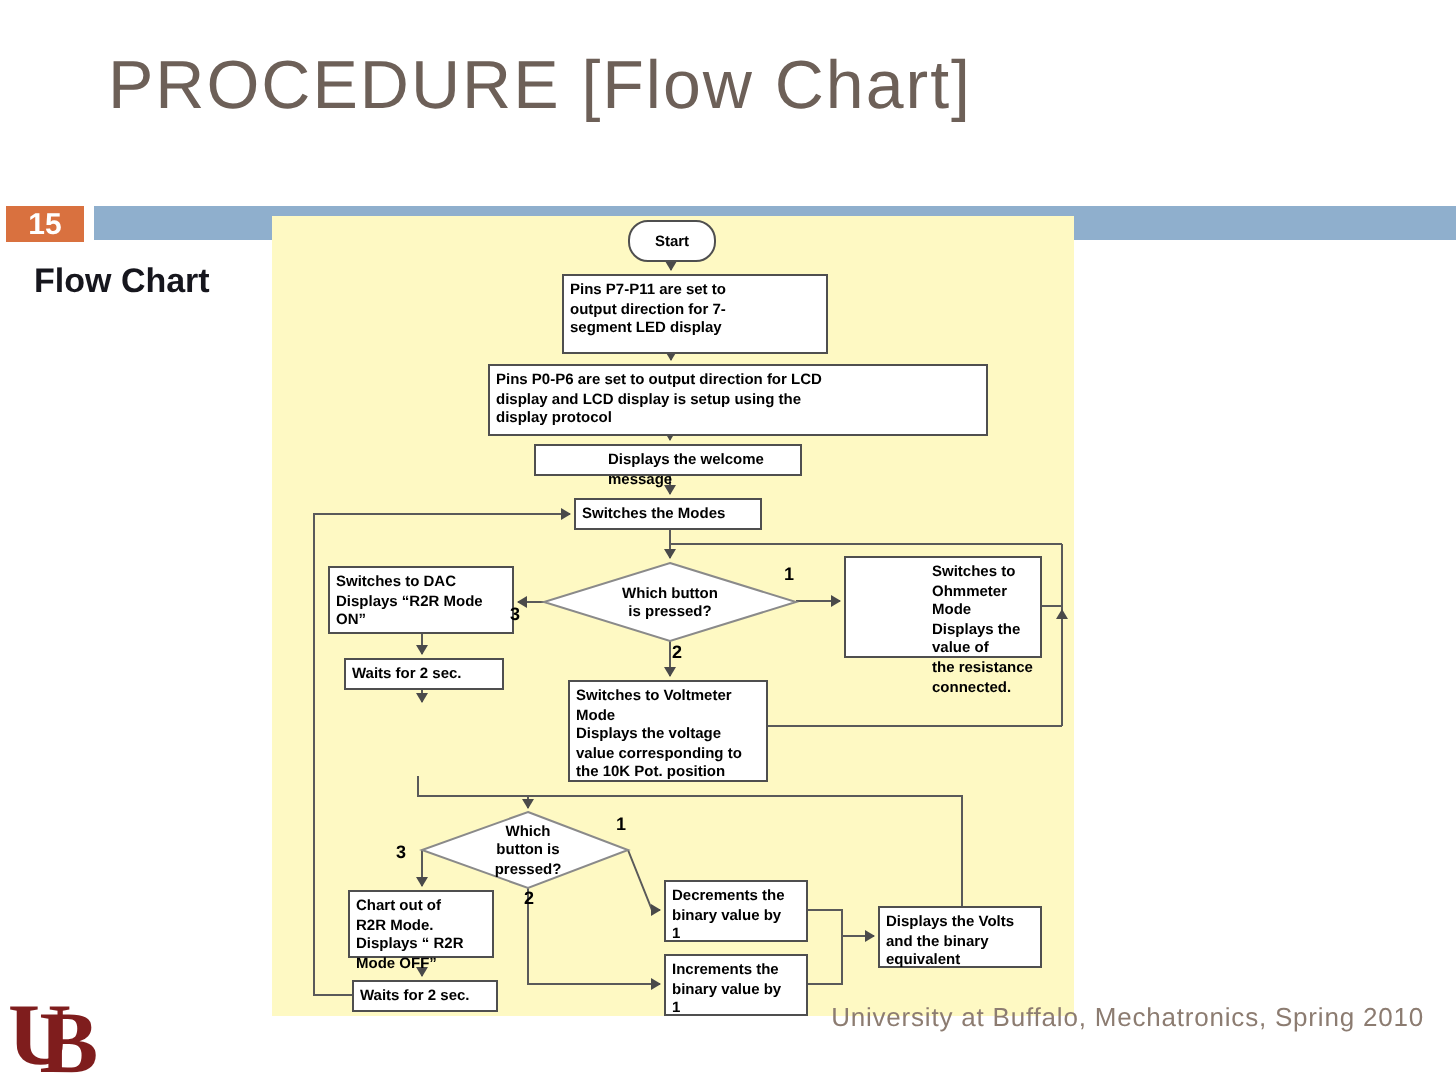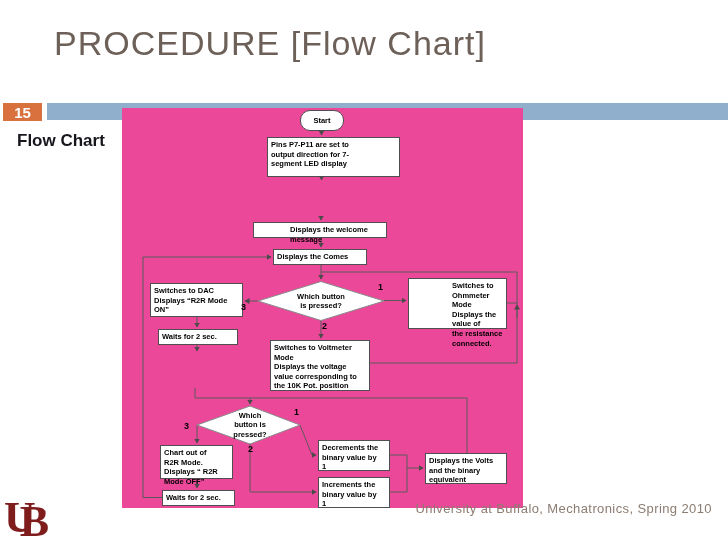--- a/index.html
+++ b/index.html
@@ -7,22 +7,22 @@
        font-family:"Liberation Sans",sans-serif;overflow:hidden;}
   .title{position:absolute;left:54px;top:24px;font-size:34px;font-weight:400;
          color:#6d6058;letter-spacing:1px;white-space:nowrap;}
   .page-badge{position:absolute;left:3px;top:103px;width:39px;height:18px;
          background:#d9713f;color:#ffffff;font-size:15px;font-weight:bold;
          display:flex;align-items:center;justify-content:center;}
   .accent-bar{position:absolute;left:47px;top:103px;width:681px;height:17px;
          background:#8fafcd;}
   .heading{position:absolute;left:17px;top:131px;font-size:17px;font-weight:bold;
          color:#16161d;}
-  .panel{position:absolute;left:122px;top:108px;width:401px;height:400px;
-         background:#ec4899;text-decoration:underline;}
+  .panel{position:absolute;left:136px;top:108px;width:401px;height:400px;
+         background:#fef9c3;text-decoration:underline;}
   .panel svg{position:absolute;left:0;top:0;}
   .node{position:absolute;background:#ffffff;border:1px solid #4f4f4f;
         color:#000;font-size:7.5px;font-weight:bold;line-height:1.28;
         padding:2px 3px;white-space:pre-line;box-sizing:border-box;}
   .node.center{display:flex;align-items:center;justify-content:center;
         text-align:center;padding:0;}
   .node.rounded{border-radius:10px;}
   .dtext{position:absolute;display:flex;align-items:center;justify-content:center;
         text-align:center;color:#000;font-size:7.5px;font-weight:bold;
         line-height:1.25;white-space:pre-line;}
@@ -79,22 +79,25 @@
         <line x1="285" y1="360" x2="301" y2="360" marker-end="url(#ah)"></line>
       </g>
       <polygon points="199,173.5 262,193 199,212.5 136,193" fill="#ffffff" stroke="#8a8a8a"></polygon>
       <polygon points="128,298 178,317 128,336 75,317" fill="#ffffff" stroke="#8a8a8a"></polygon>
     </svg>
 
     <div class="node rounded center" style="left:178px;top:2px;width:44px;height:21px;">Start</div>
     <div class="node" style="left:145px;top:29px;width:133px;height:40px;">Pins P7-P11 are set to
 output direction for 7-
 segment LED display</div>
+    <div class="node" style="left:108px;top:74px;width:250px;height:36px;">Pins P0-P6 are set to output direction for LCD
+display and LCD display is setup using the
+display protocol</div>
     <div class="node" style="left:131px;top:114px;width:134px;height:16px;padding-left:36px;">Displays the welcome message</div>
-    <div class="node" style="left:151px;top:141px;width:94px;height:16px;">Displays the Comes</div>
+    <div class="node" style="left:151px;top:141px;width:94px;height:16px;">Switches the Modes</div>
     <div class="dtext" style="left:159px;top:180px;width:80px;height:26px;">Which button
 is pressed?</div>
     <div class="node" style="left:286px;top:170px;width:99px;height:51px;padding-left:43px;">Switches to Ohmmeter
 Mode
 Displays the value of
 the resistance
 connected.</div>
     <div class="node" style="left:28px;top:175px;width:93px;height:34px;">Switches to DAC
 Displays  “R2R Mode
 ON”</div>

